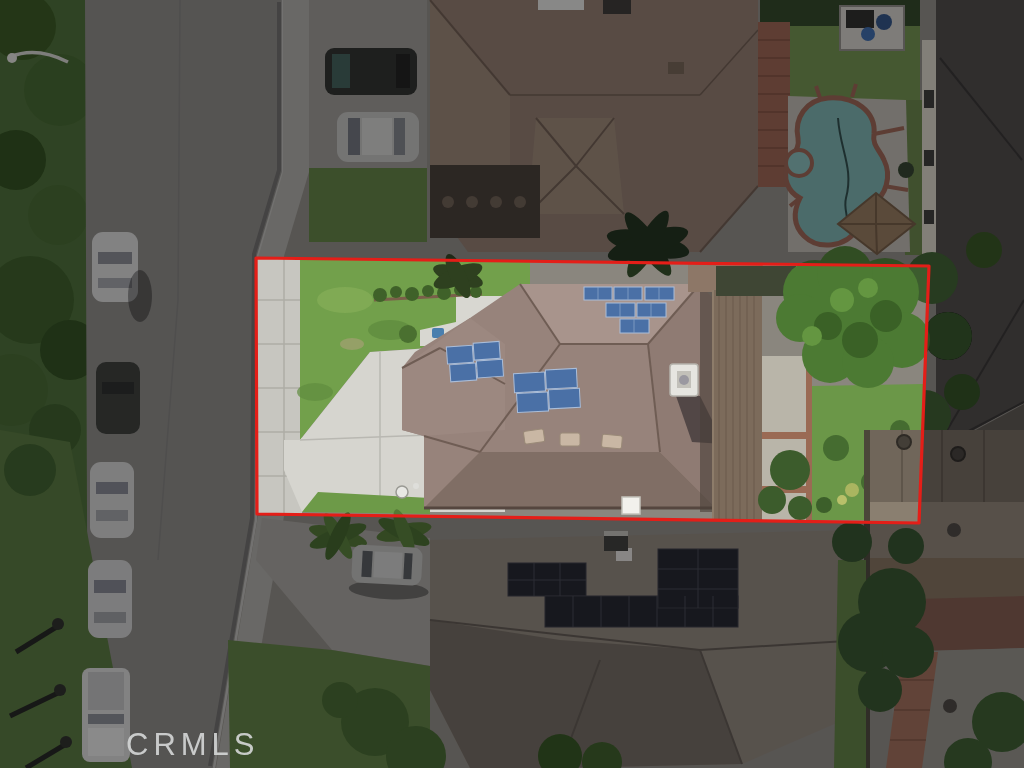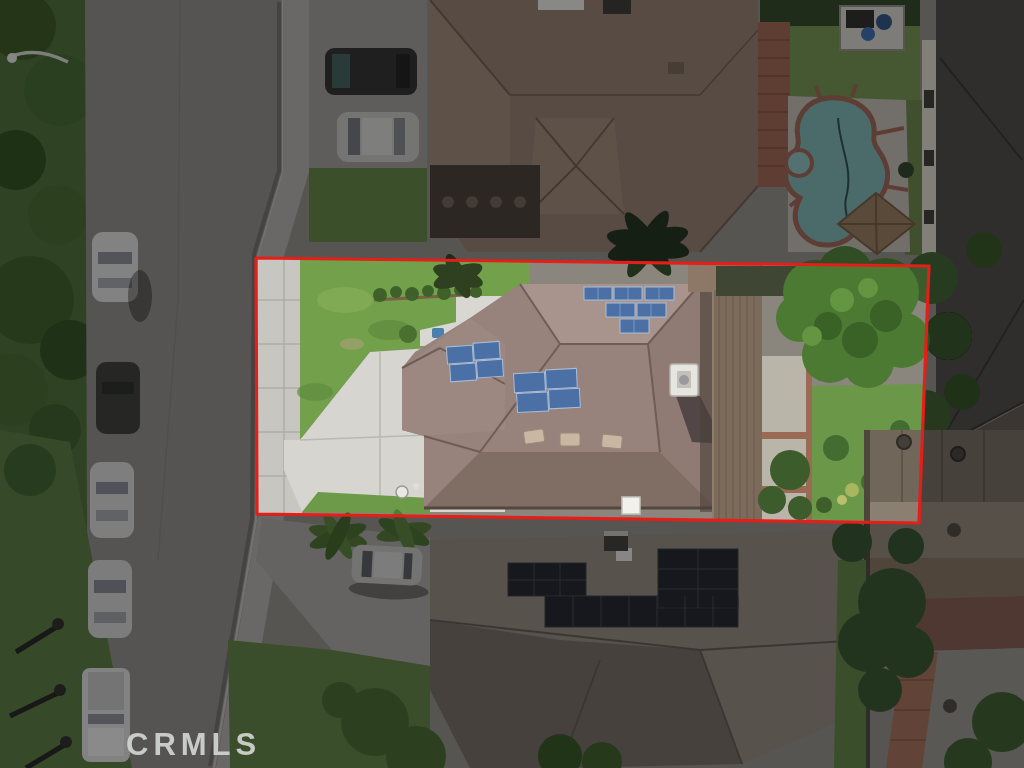--- a/index.html
+++ b/index.html
@@ -1,19 +1,19 @@
 <!DOCTYPE html>
 <html><head>
 <meta charset="utf-8">
 <style>
   html,body{margin:0;padding:0;background:#222;}
   .stage{position:relative;width:1024px;height:768px;overflow:hidden;background:#6f6c65;
          font-family:"Liberation Sans", sans-serif;}
   .stage svg{position:absolute;left:0;top:0;display:block;}
-  .watermark{position:absolute;left:126px;top:727px;font-size:31px;font-weight:700;
+  .watermark{position:absolute;left:126px;top:727px;font-size:31px;font-weight:400;
              letter-spacing:5px;color:#d3d5d5;opacity:.92;user-select:none;}
 </style>
 </head>
 <body>
 
 <div class="stage">
 <svg width="1024" height="768" viewBox="0 0 1024 768">
 
   <rect x="0" y="0" width="1024" height="768" fill="#8a867e"></rect>
 

